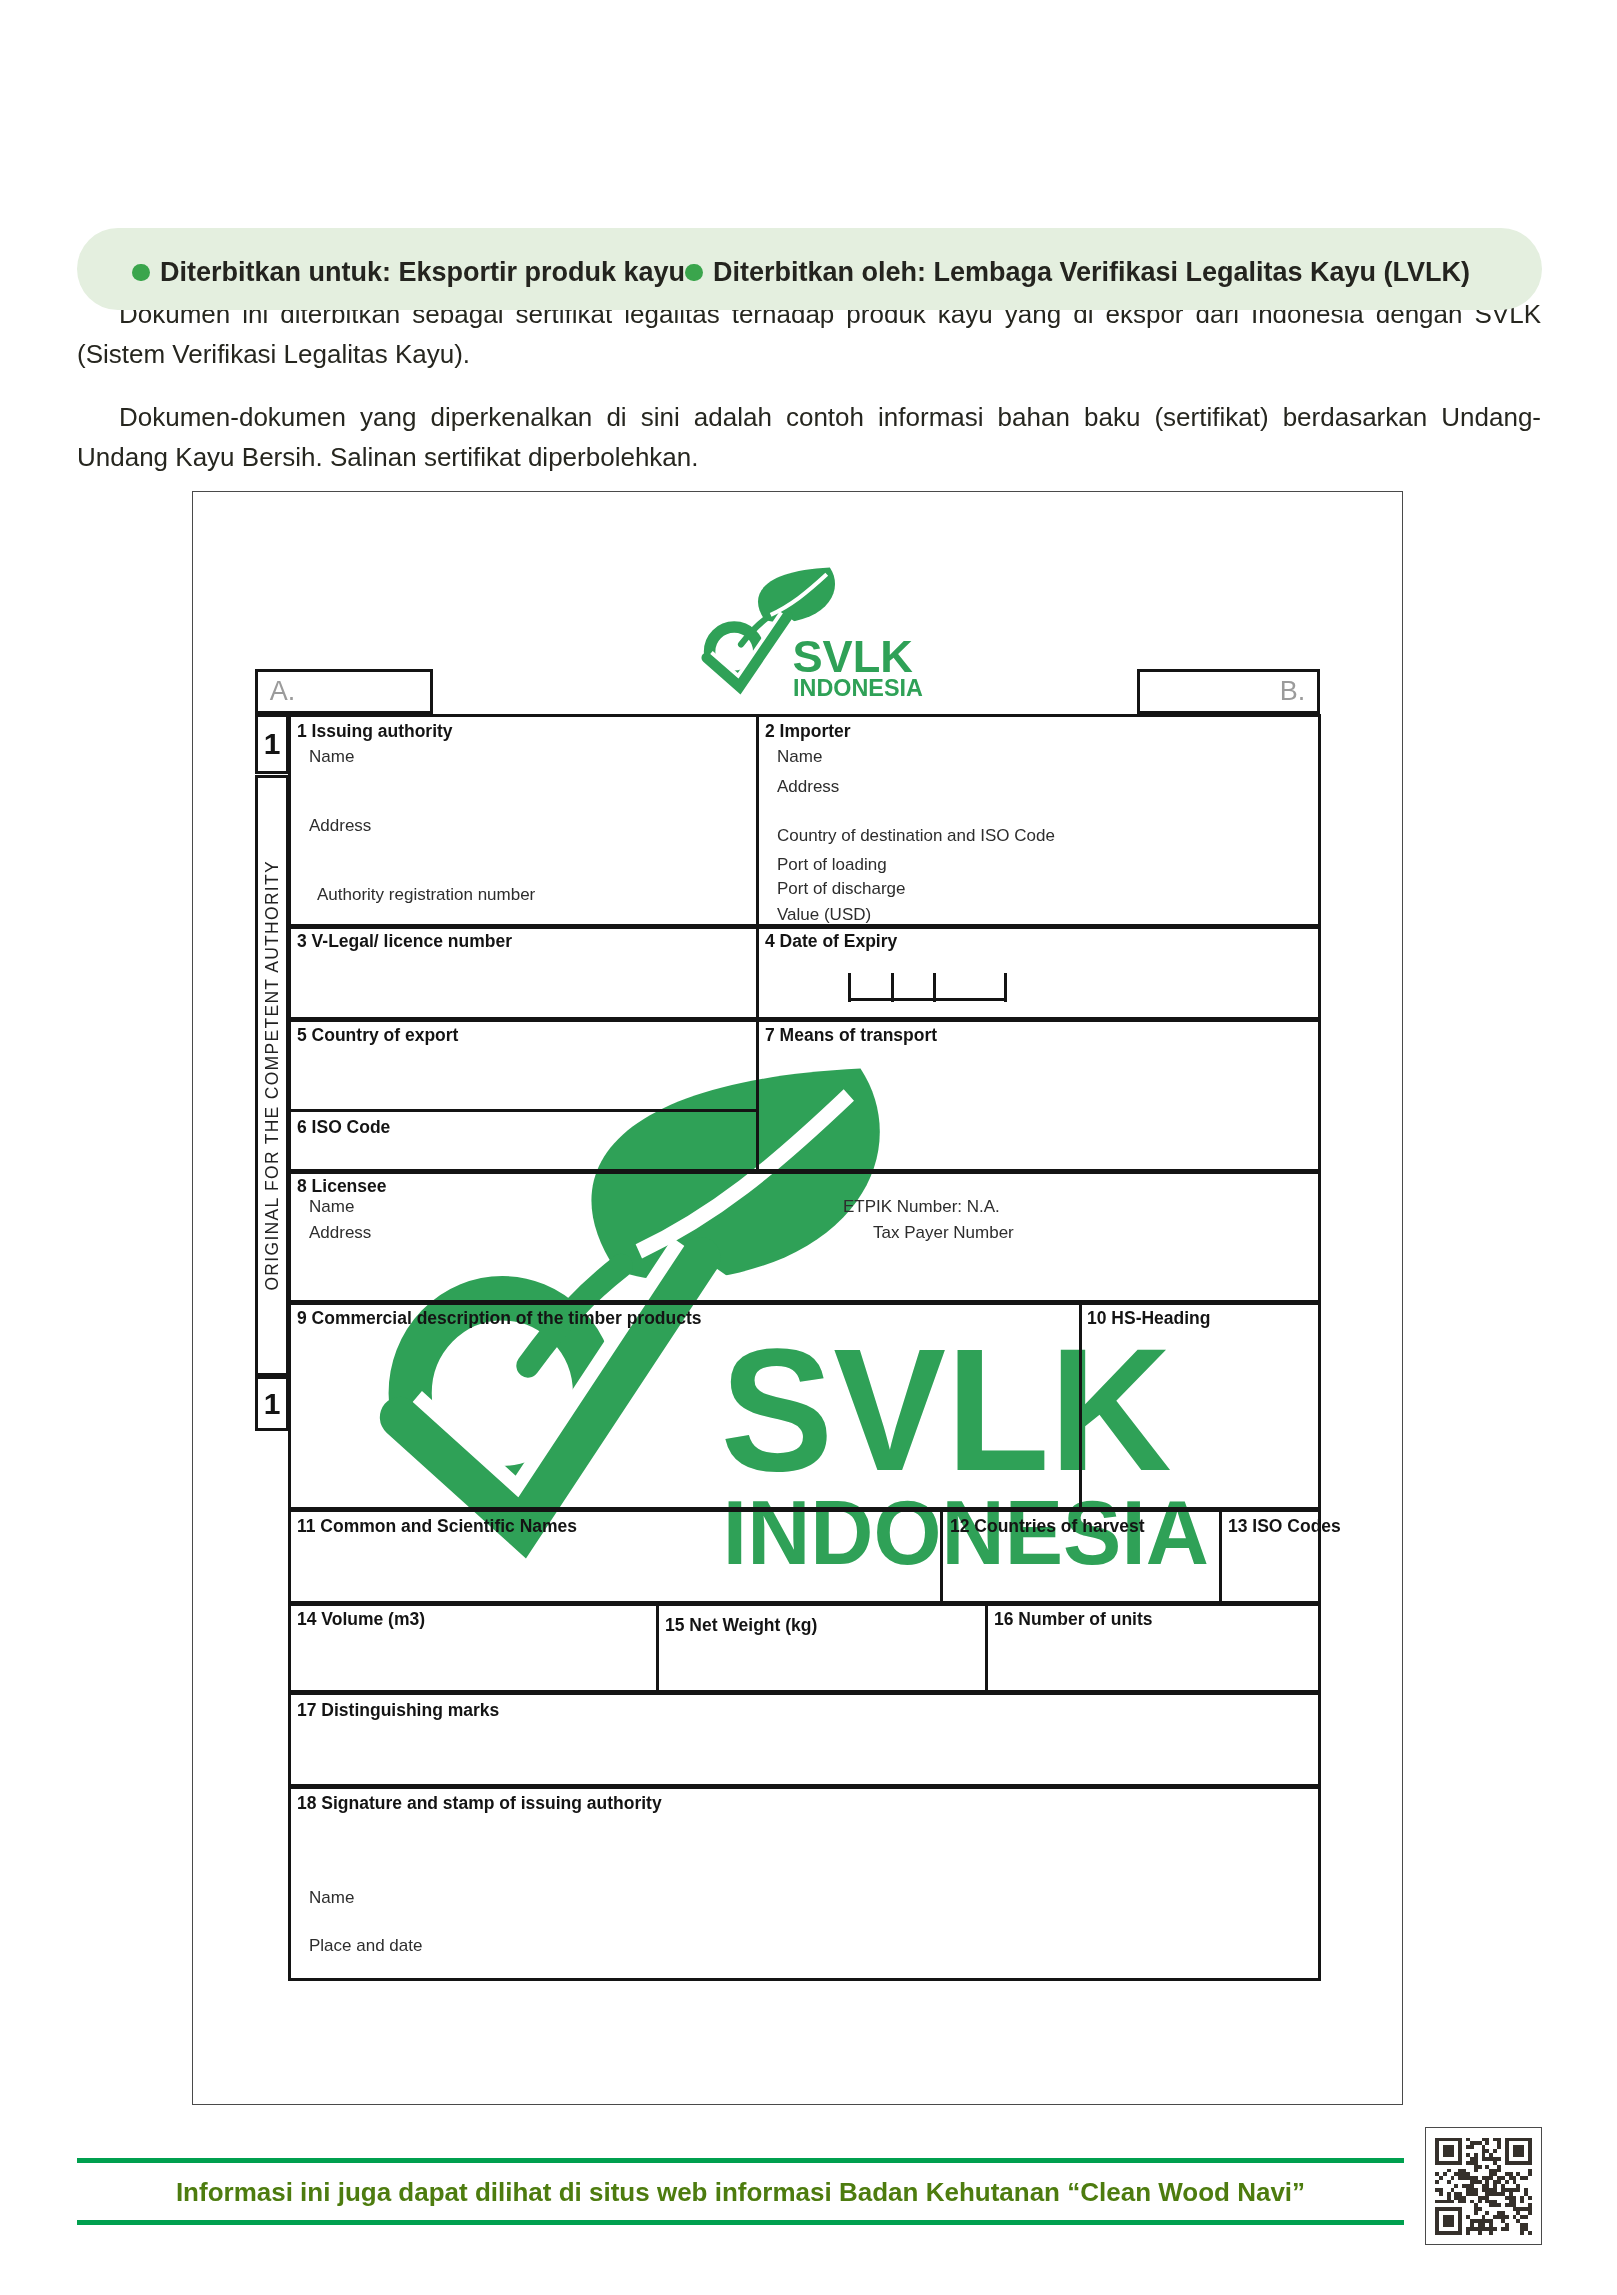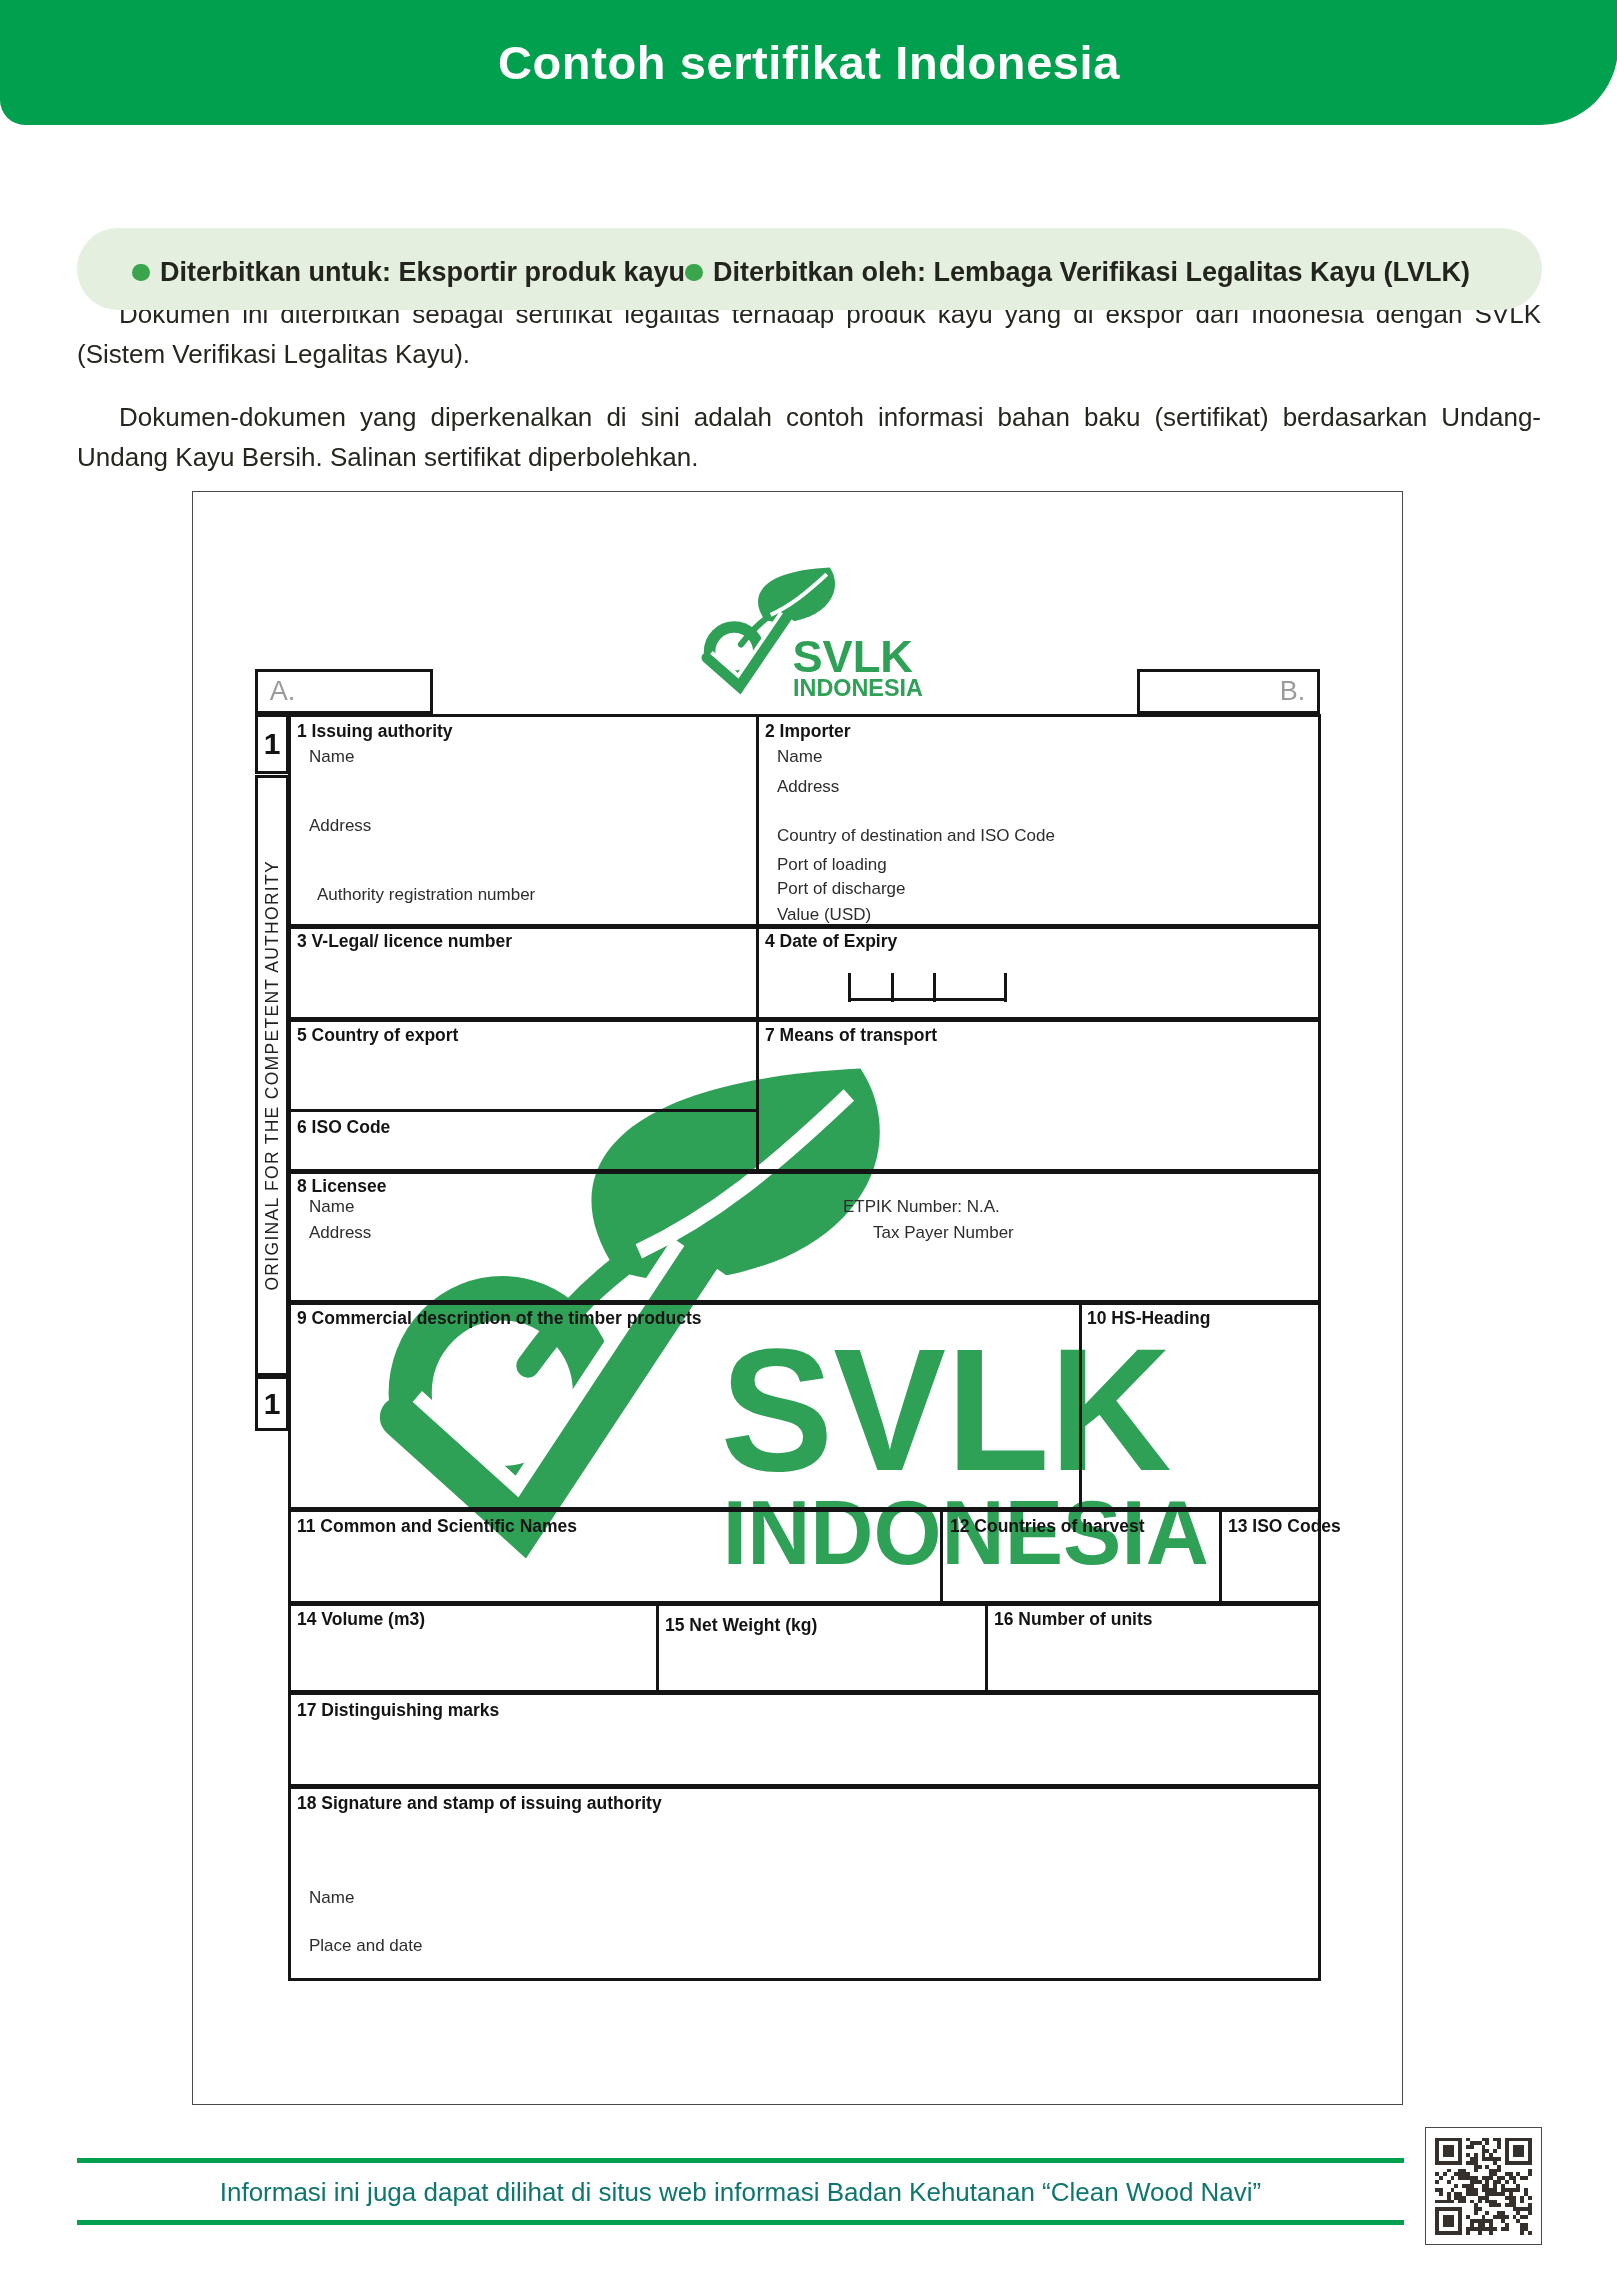--- a/index.html
+++ b/index.html
@@ -49,33 +49,30 @@
          letter-spacing:1.3px;white-space:nowrap;}
 
   .hdr{position:absolute;font-size:17.5px;font-weight:bold;color:#141414;white-space:nowrap;z-index:3;}
   .lbl{position:absolute;font-size:17px;color:#2d2d2d;white-space:nowrap;z-index:3;}
 
   .date-line{position:absolute;background:#141414;z-index:3;}
 
   
   .frule{position:absolute;left:77px;width:1327px;height:5.2px;background:#00a04f;z-index:2;}
   .fnote{position:absolute;left:77px;top:2164px;width:1327px;height:56px;display:flex;
-         align-items:center;justify-content:center;font-size:26px;font-weight:normal;color:#0f766e;z-index:2;}
+         align-items:center;justify-content:center;font-size:26px;font-weight:bold;color:#4d7c0f;z-index:2;}
   .qr-box{position:absolute;left:1425px;top:2127px;width:117px;height:118px;border:1.3px solid #4a4a4a;
           box-sizing:border-box;background:#fff;padding:9px;z-index:2;}
   .qr-box svg{width:100%;height:100%;display:block;overflow:hidden;}
 </style>
 </head>
 <body>
 
 <div class="page">
 
-  <div class="banner">
-    <div class="banner-title">Contoh sertifikat Indonesia</div>
-  </div>
 
   <div class="pill">
     <div class="bullet-item" style="left:55px;">
       <span class="dot"></span>
       <span class="btxt">Diterbitkan untuk: Eksportir produk kayu</span>
     </div>
     <div class="bullet-item" style="left:608px;">
       <span class="dot"></span>
       <span class="btxt">Diterbitkan oleh: Lembaga Verifikasi Legalitas Kayu (LVLK)</span>
     </div>

